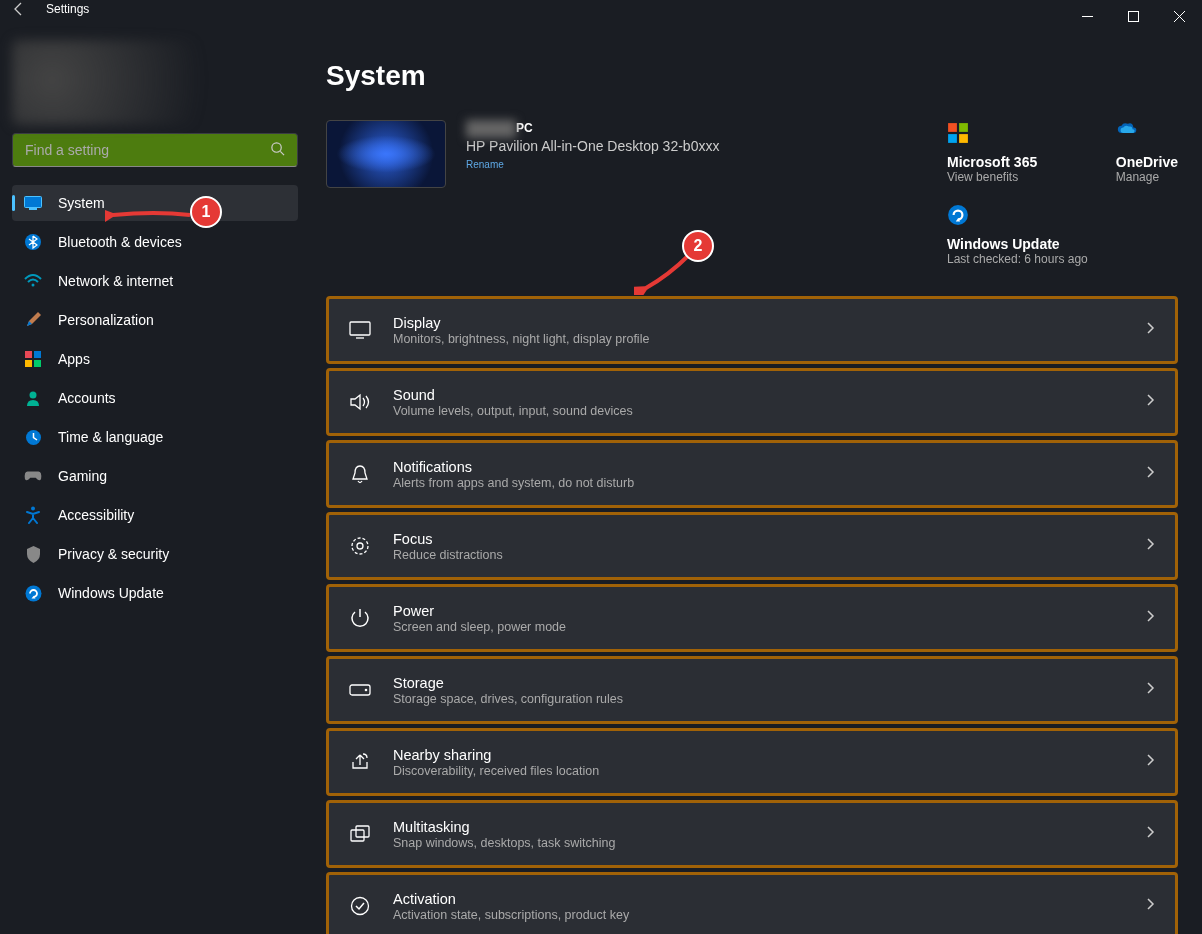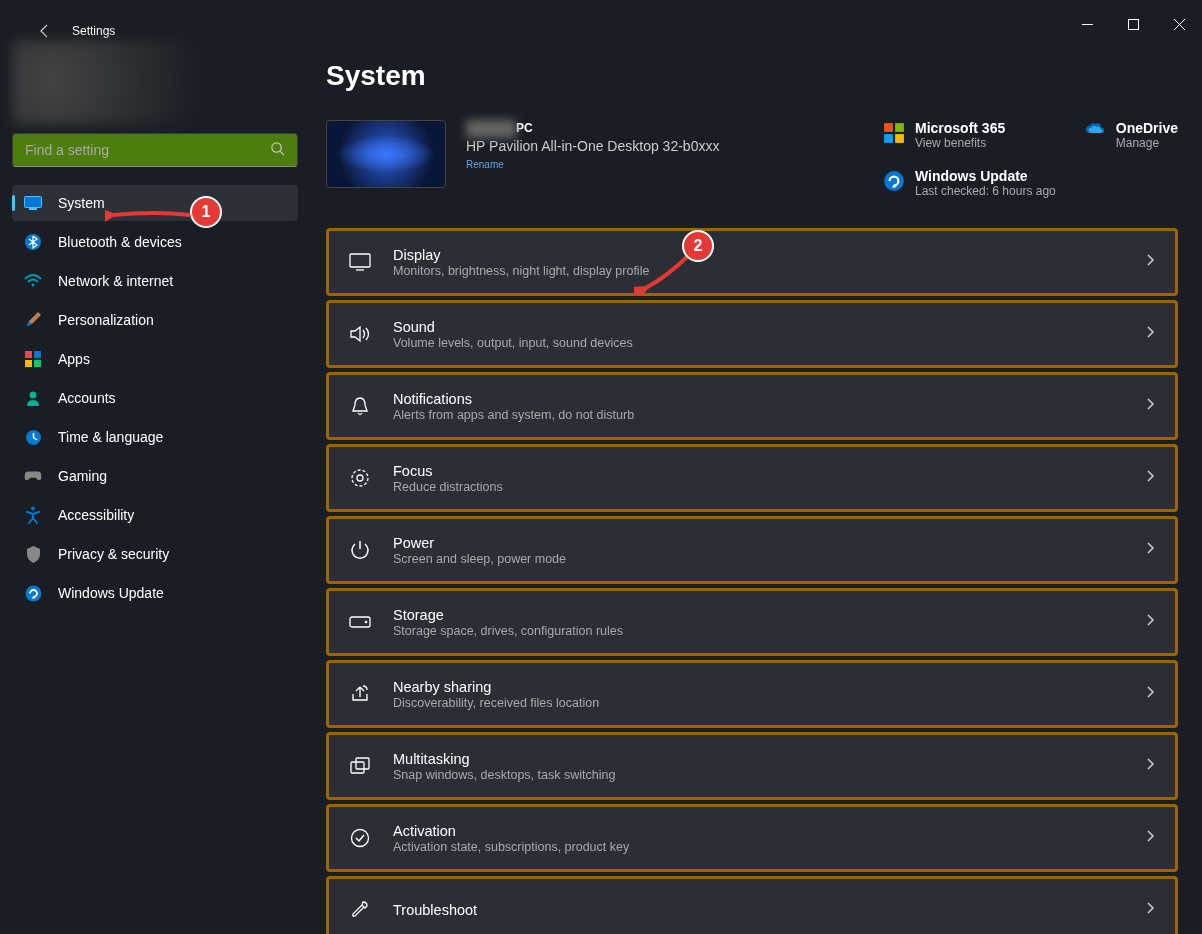--- a/index.html
+++ b/index.html
@@ -1,18 +1,18 @@
 <!DOCTYPE html>
 <html><head>
 <meta charset="utf-8">
 <style>
 * { margin: 0; padding: 0; box-sizing: border-box; font-family: "Segoe UI", sans-serif; }
 body { background: #1a1d23; color: #fff; width: 1202px; height: 934px; overflow: hidden; position: relative; }
 
-.titlebar { height: 40px; display: flex; align-items: flex-end; justify-content: space-between; padding-left: 36px; }
+.titlebar { height: 40px; display: flex; align-items: flex-start; justify-content: space-between; padding-left: 10px; }
 .titlebar-left { display: flex; align-items: center; gap: 18px; }
 .back-btn { width: 18px; height: 18px; display: flex; align-items: center; justify-content: center; color: #ccc; cursor: pointer; }
 .title { font-size: 12px; color: #fff; }
 .window-controls { display: flex; }
 .window-btn { width: 46px; height: 32px; display: flex; align-items: center; justify-content: center; color: #fff; cursor: pointer; }
 .window-btn svg { width: 11px; height: 11px; }
 
 .main-layout { display: flex; height: calc(100% - 40px); }
 
 .sidebar { width: 310px; padding: 0 12px; }
@@ -34,21 +34,21 @@
 .device-row { display: flex; align-items: flex-start; margin-bottom: 30px; gap: 20px; }
 .device-img { width: 120px; height: 68px; border-radius: 4px; background: radial-gradient(circle at 50% 50%, #2b5fd9, #0a1638 70%); border: 1px solid #444; position: relative; overflow: hidden; }
 .device-img::after { content: ""; position: absolute; inset: 0; background: radial-gradient(ellipse 60% 40% at 50% 50%, rgba(60,120,255,0.9), transparent 70%); }
 .device-info { flex: 1; }
 .device-name { font-size: 12px; font-weight: 600; }
 .device-name .blur { filter: blur(5px); background: #666; display: inline-block; width: 50px; height: 18px; vertical-align: middle; }
 .device-model { font-size: 14px; color: #ccc; margin-top: 0; }
 .rename-link { color: #5ea8e5; font-size: 10px; cursor: pointer; margin-top: 2px; display: inline-block; text-align: center; }
 
 .status-grid { display: flex; gap: 28px; margin-left: auto; }
-.status-col { display: flex; gap: 10px; align-items: flex-start; }
+.status-col { display: flex; gap: 10px; align-items: flex-start; flex-direction: column; }
 .status-icon { width: 22px; height: 22px; margin-top: 2px; }
 .status-text .s-title { font-size: 14px; font-weight: 600; }
 .status-text .s-sub { font-size: 12px; color: #aaa; }
 
 .card-list { display: flex; flex-direction: column; gap: 4px; }
 .card { background: #2b2e34; border: 3px solid #a16207; border-radius: 4px; height: 68px; display: flex; align-items: center; padding: 0 20px; cursor: pointer; gap: 22px; }
 .card-icon { width: 22px; height: 22px; display: flex; align-items: center; justify-content: center; color: #fff; }
 .card-body { flex: 1; }
 .card-title { font-size: 14.5px; }
 .card-sub { font-size: 12.5px; color: #aaa; margin-top: 1px; }

